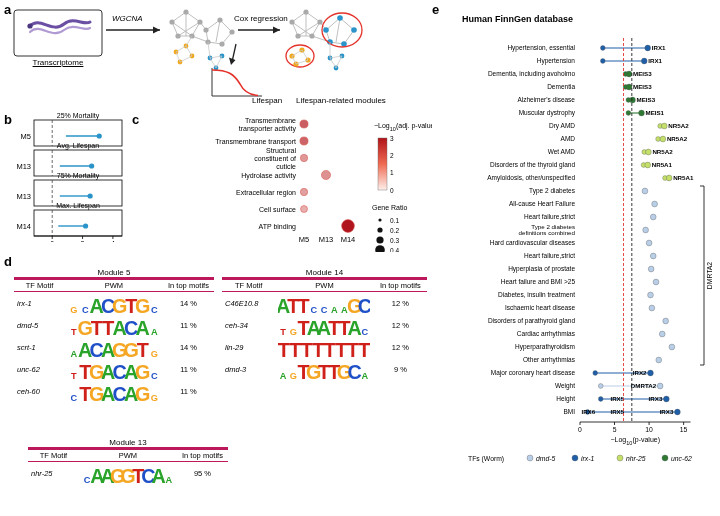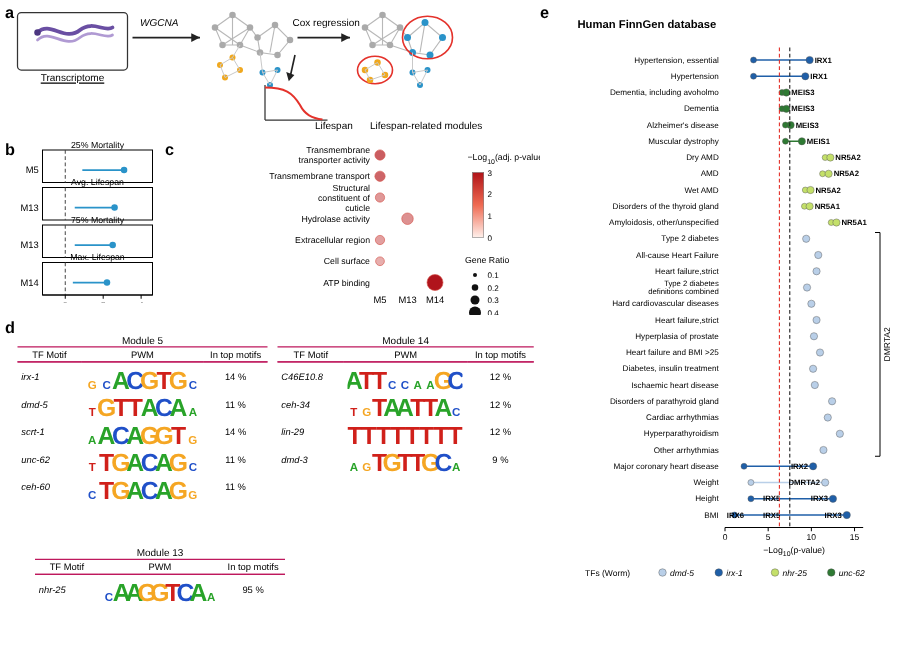--- a/index.html
+++ b/index.html
@@ -29,21 +29,21 @@
 
   
   #panelC { left: 132px; top: 112px; width: 300px; height: 140px; }
 
   
   #panelD { left: 0; top: 256px; width: 432px; height: 260px; }
   .tbl { border-collapse: collapse; font-size: 7.5px; }
   .tbl th { font-weight: normal; border-bottom: 1px solid #be185d; padding: 1px 3px; text-align: center; }
   .tbl td { padding: 0px 3px; text-align: center; vertical-align: middle; }
   .motif-name { font-style: italic; text-align: left !important; font-size: 7.5px; }
-  .mod-title { font-size: 8px; text-align: center; border-bottom: 1px solid #be185d; }
+  .mod-title { font-size: 8px; text-align: center; border-bottom: 3px solid #be185d; }
 
   
   #panelE { left: 432px; top: 0; width: 288px; height: 516px; }
   .e-title { font-size: 9px; font-weight: bold; }
 </style>
 </head>
 <body>
 
 <div class="abs" id="panelA">
   <span class="panel-letter" style="left:4px; top:2px;">a</span>

